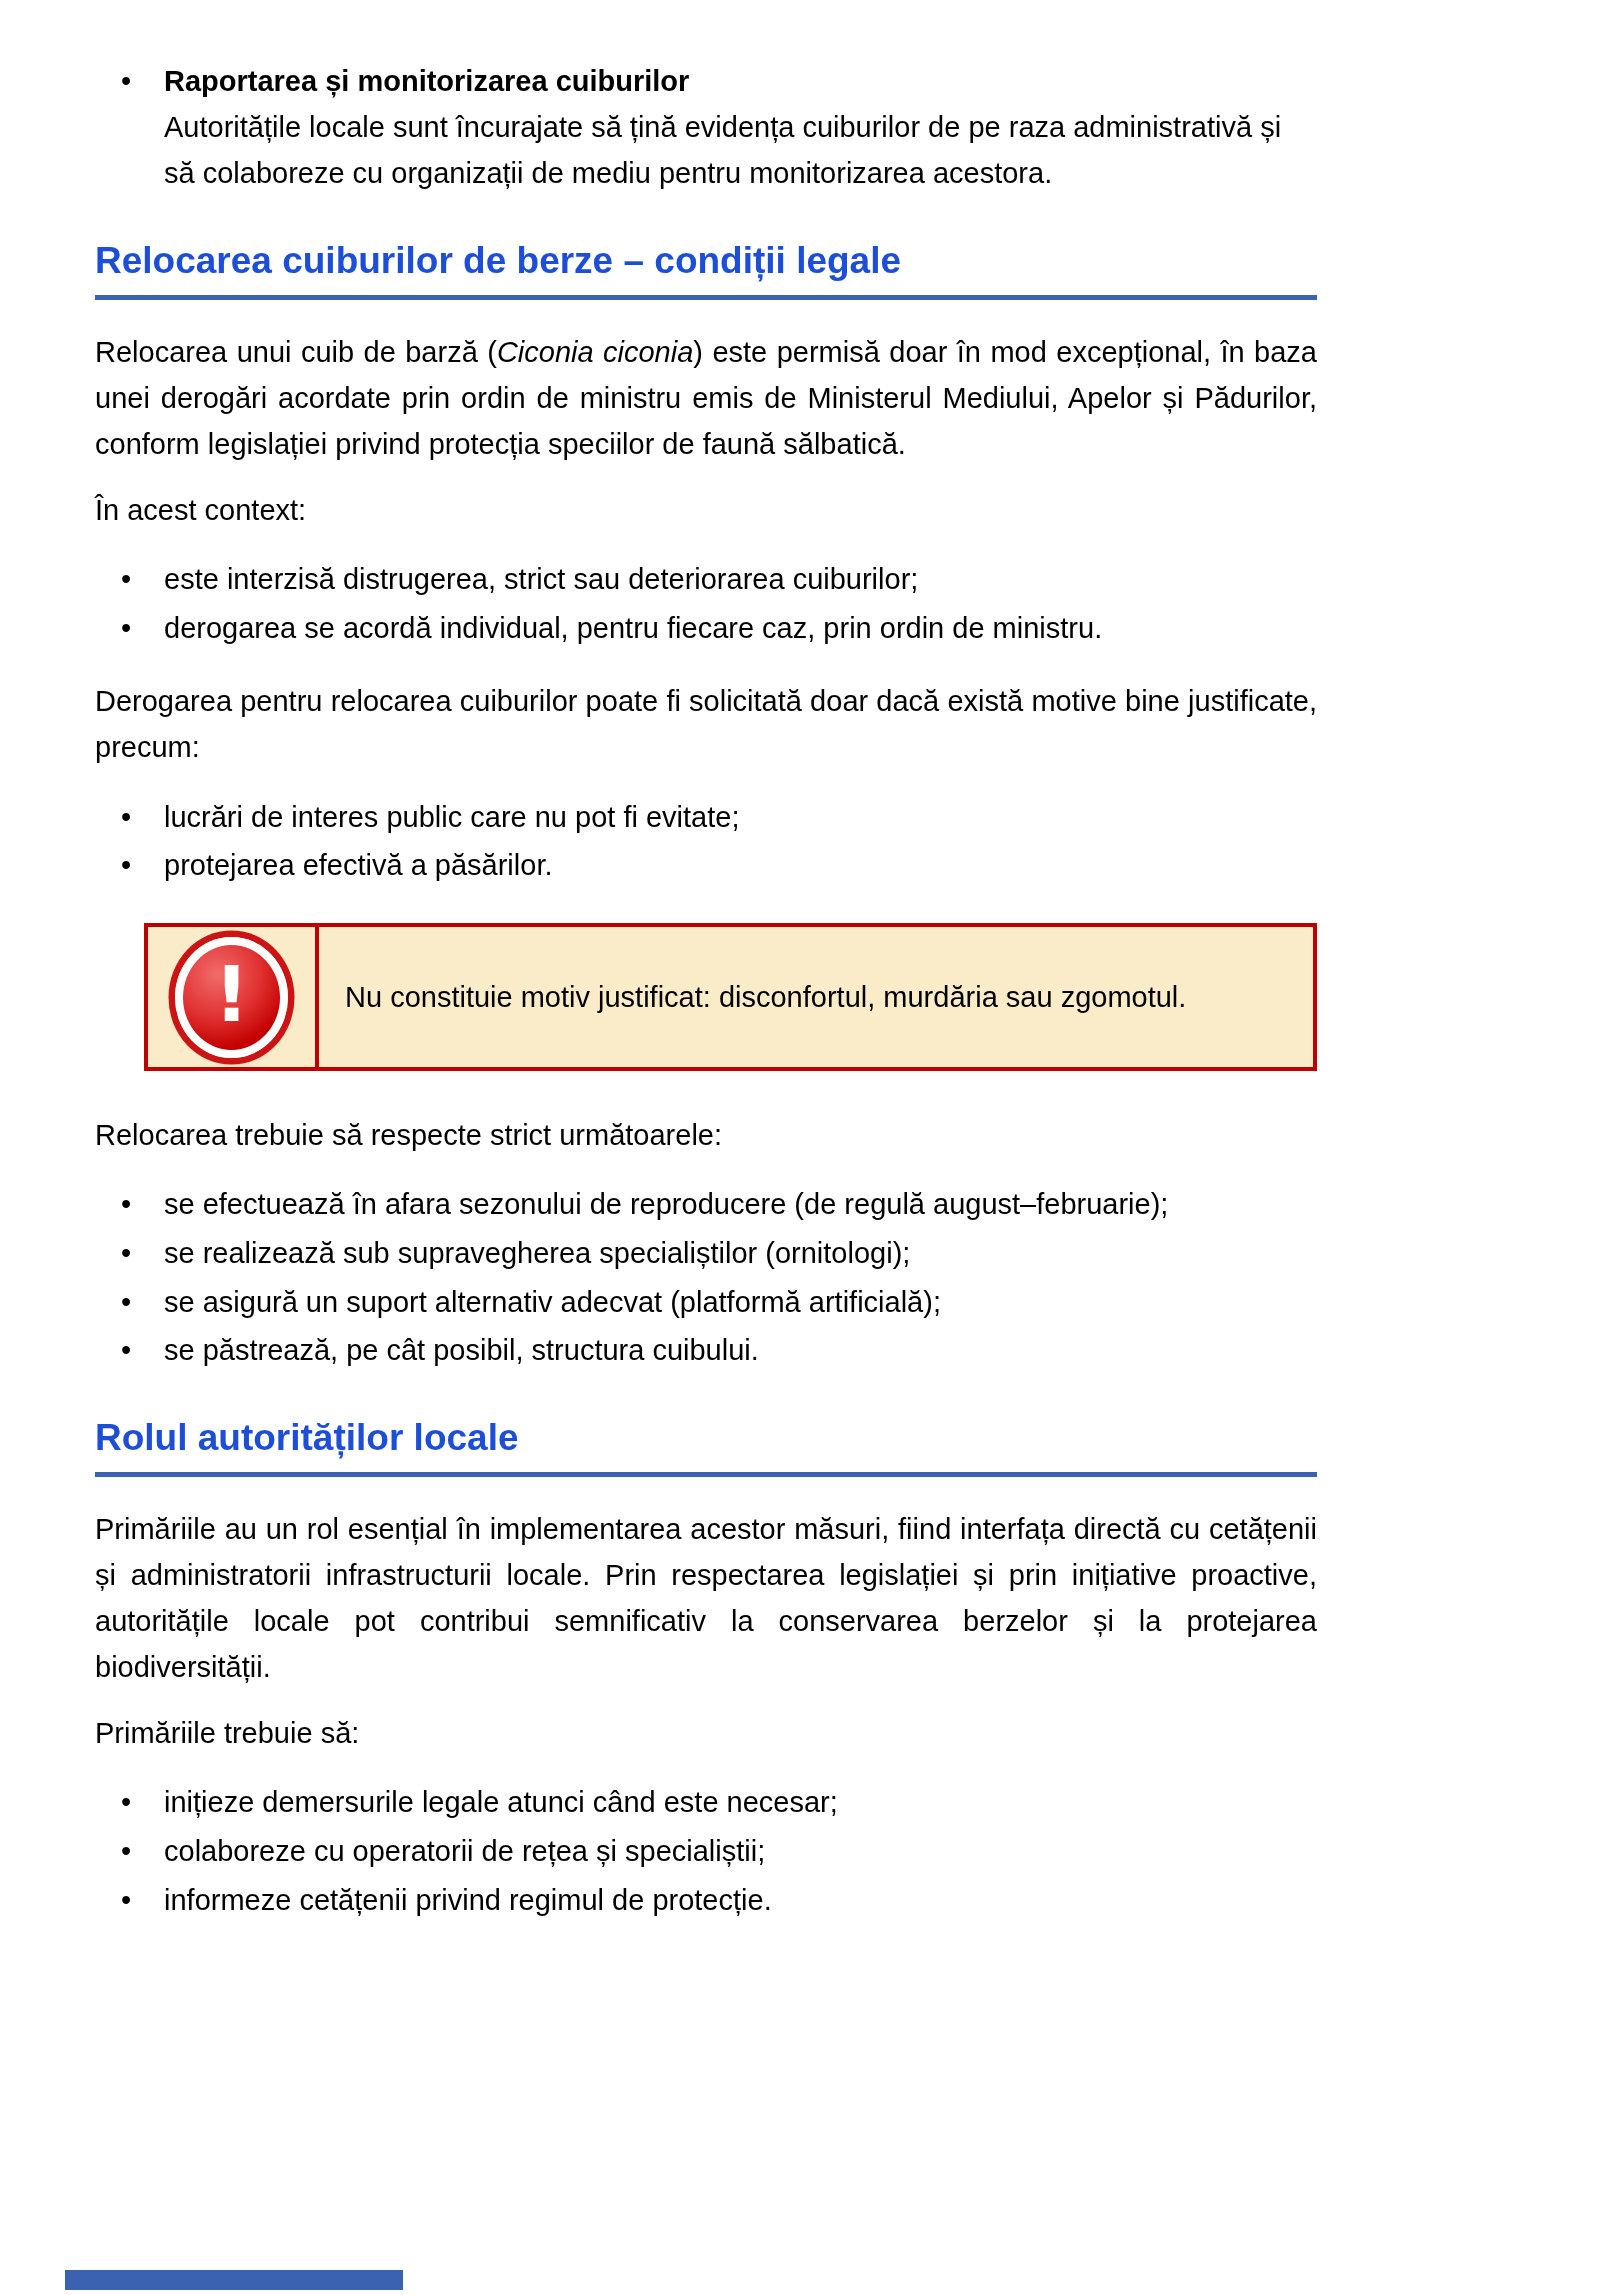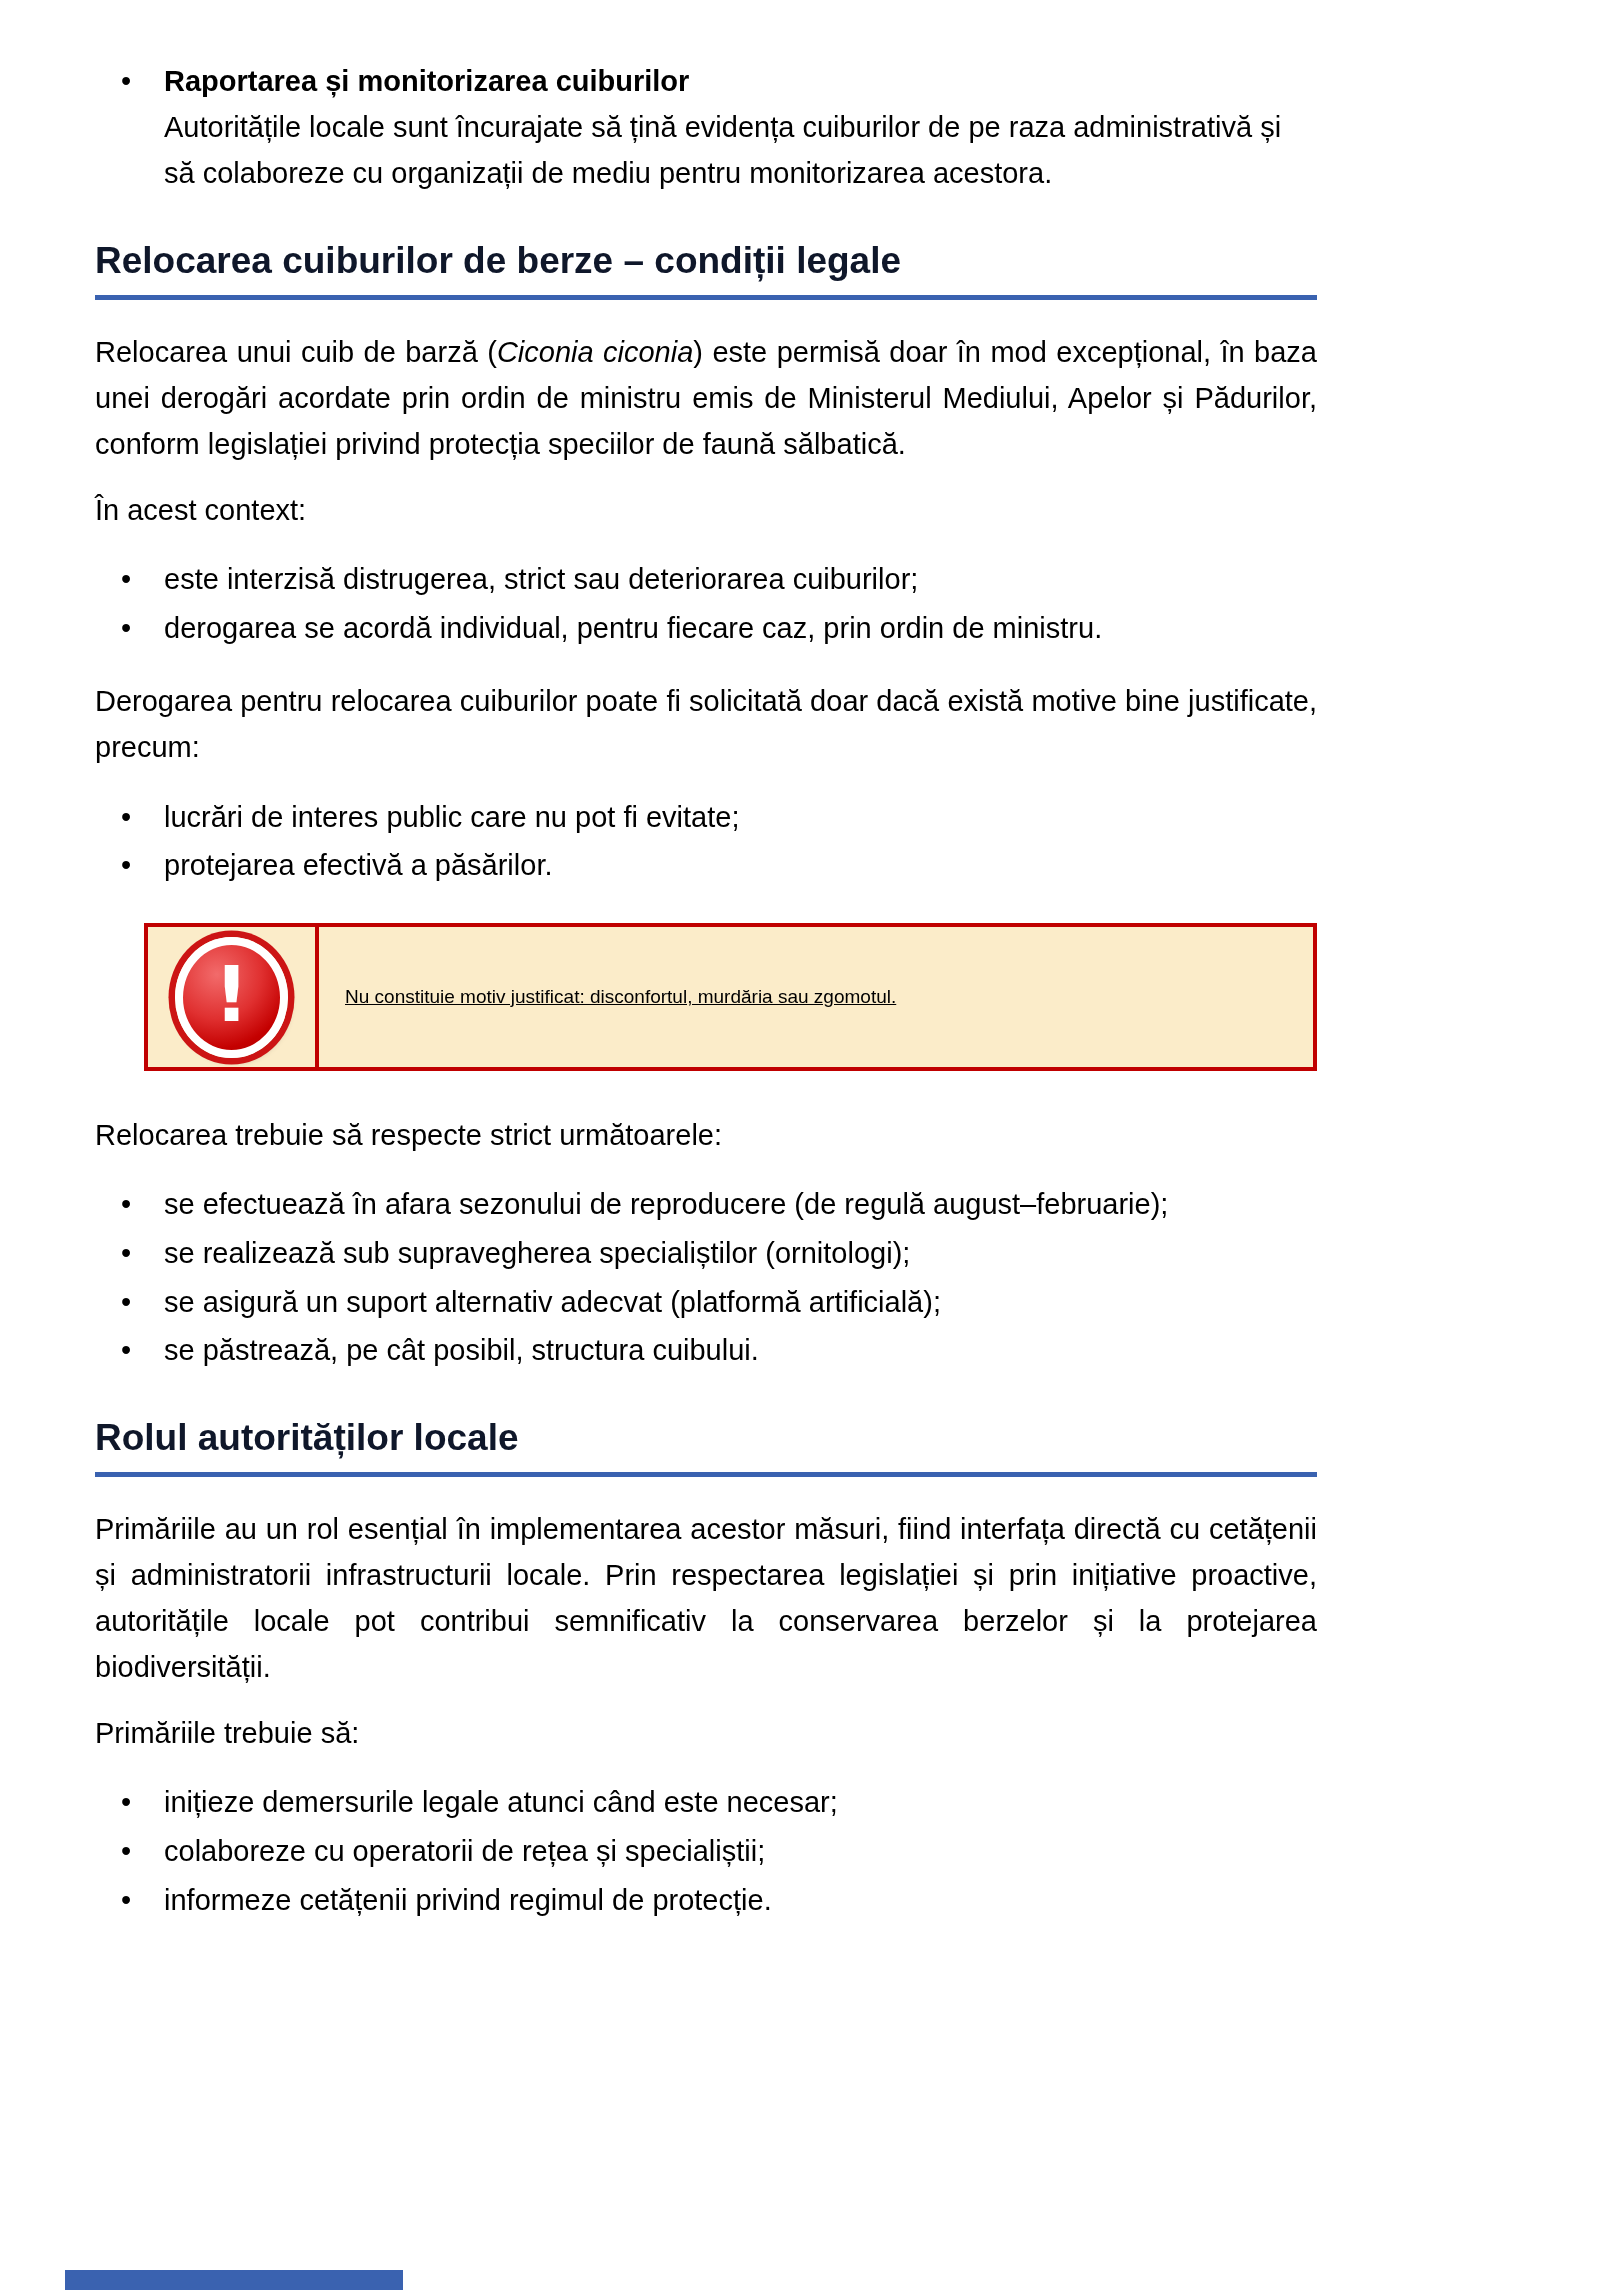--- a/index.html
+++ b/index.html
@@ -15,21 +15,21 @@
     color:#000000;
     box-sizing:border-box;
     padding:58px 95px 0 95px;
   }
   p{margin:0 0 19.6px 0;}
   .justify{text-align:justify;}
   h2{
     font-size:37px;
     line-height:43px;
     font-weight:bold;
-    color:#0f172a;
+    color:#1d4ed8;
     margin:43px 0 29px 0;
     padding-bottom:13px;
     border-bottom:5.9px solid #3A62B0;
   }
   ul{
     list-style:none;
     margin:23.6px 0 27.5px 0;
     padding:0 0 0 26px;
   }
   li{
@@ -81,23 +81,22 @@
     font-size:77px;
     line-height:77px;
     font-family:"DejaVu Sans",sans-serif;
     transform:translateY(-2.6px);
   }
   .warning-text-cell{
     flex:1;
     display:flex;
     align-items:center;
     padding:18.3px 26px;
-    font-size:19px;
+    font-size:29px;
     line-height:42px;
-    text-decoration:underline;
   }
   .footer-bar{
     position:absolute;
     left:65px;
     bottom:5.2px;
     width:338px;
     height:19.6px;
     background:#3A62B0;
   }
   b{font-weight:normal;}

